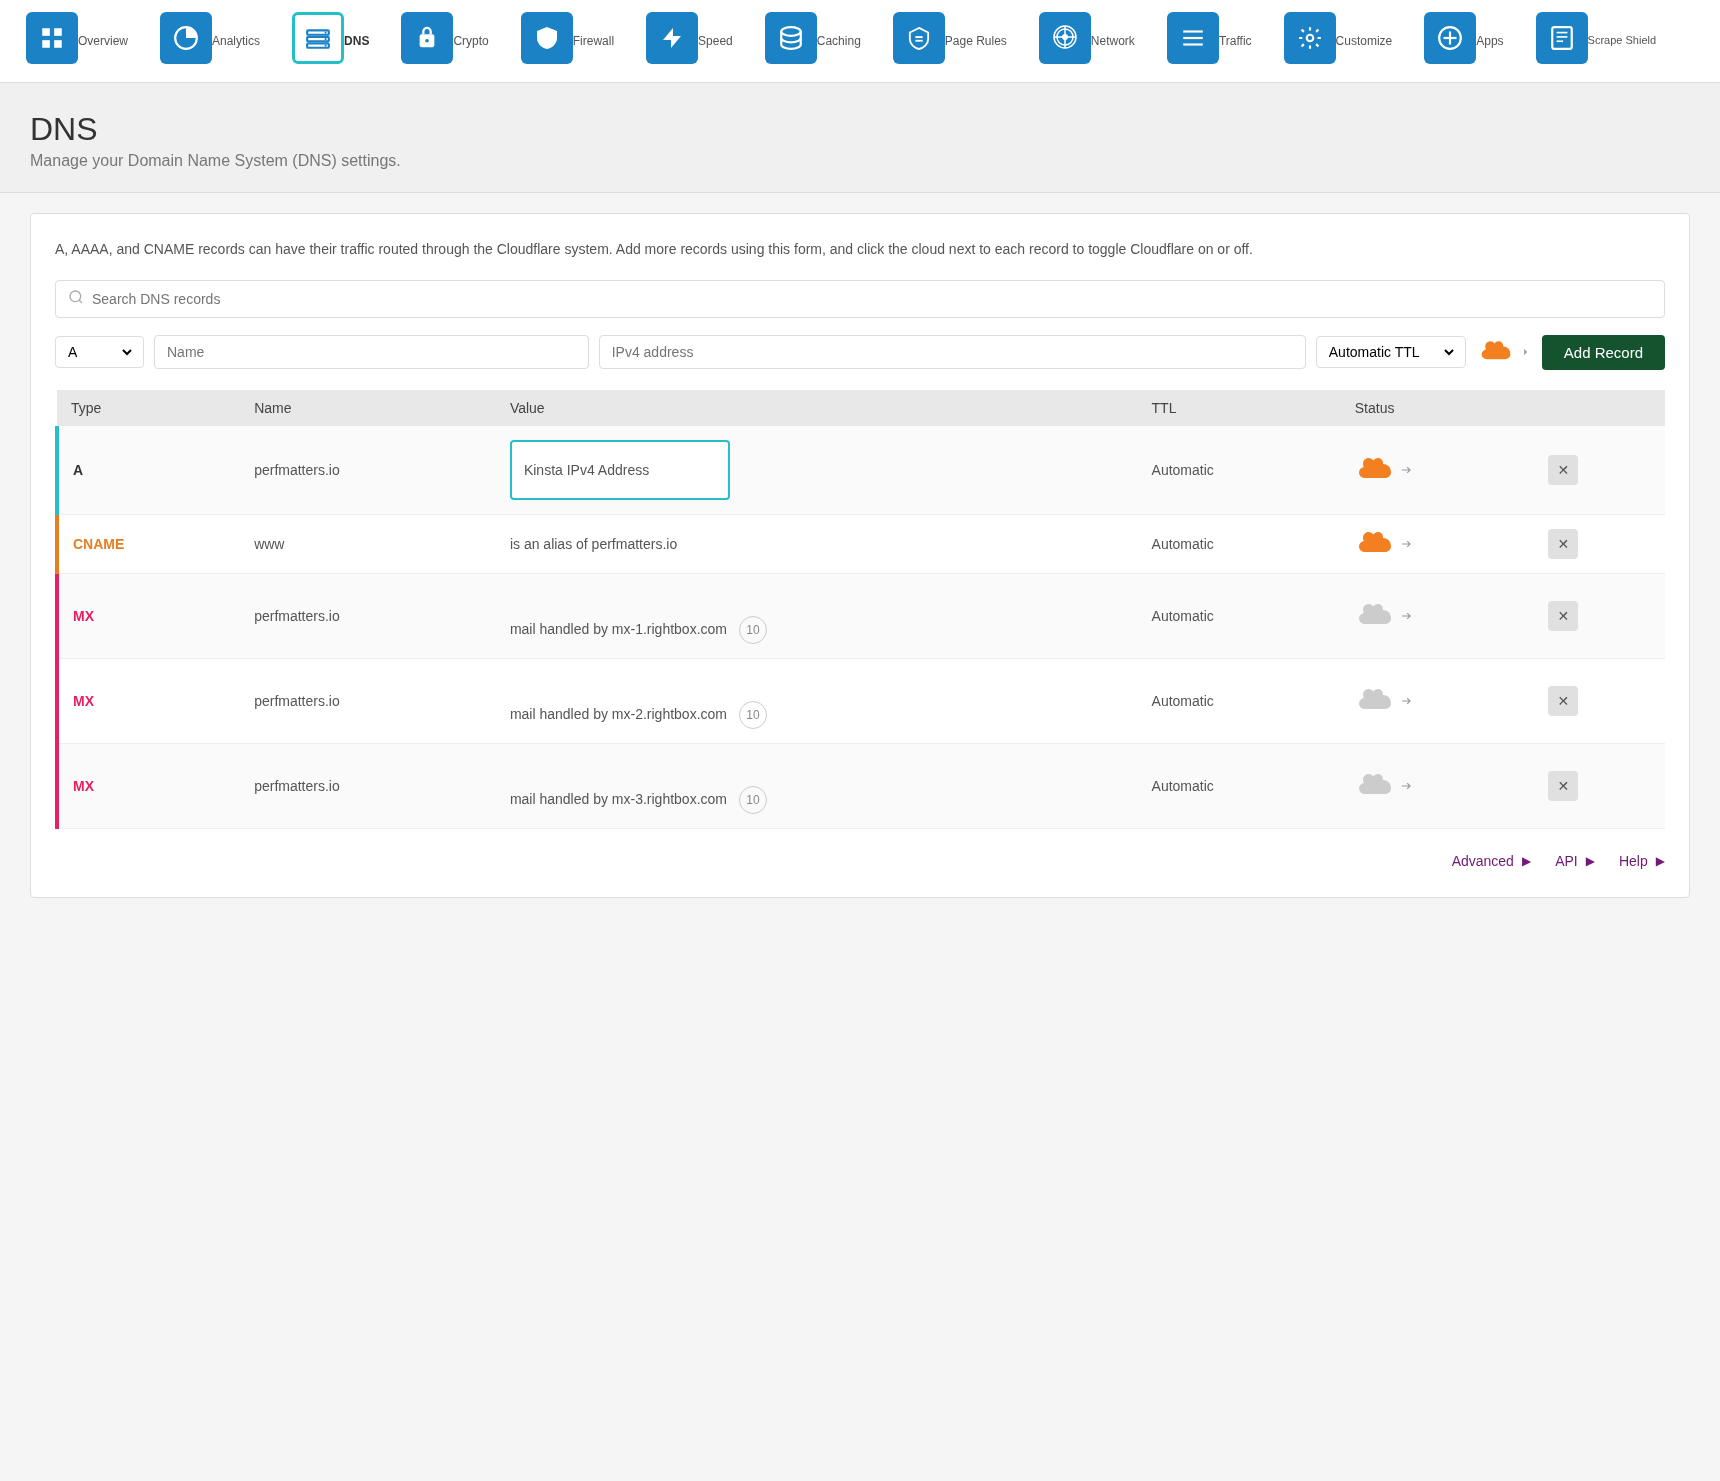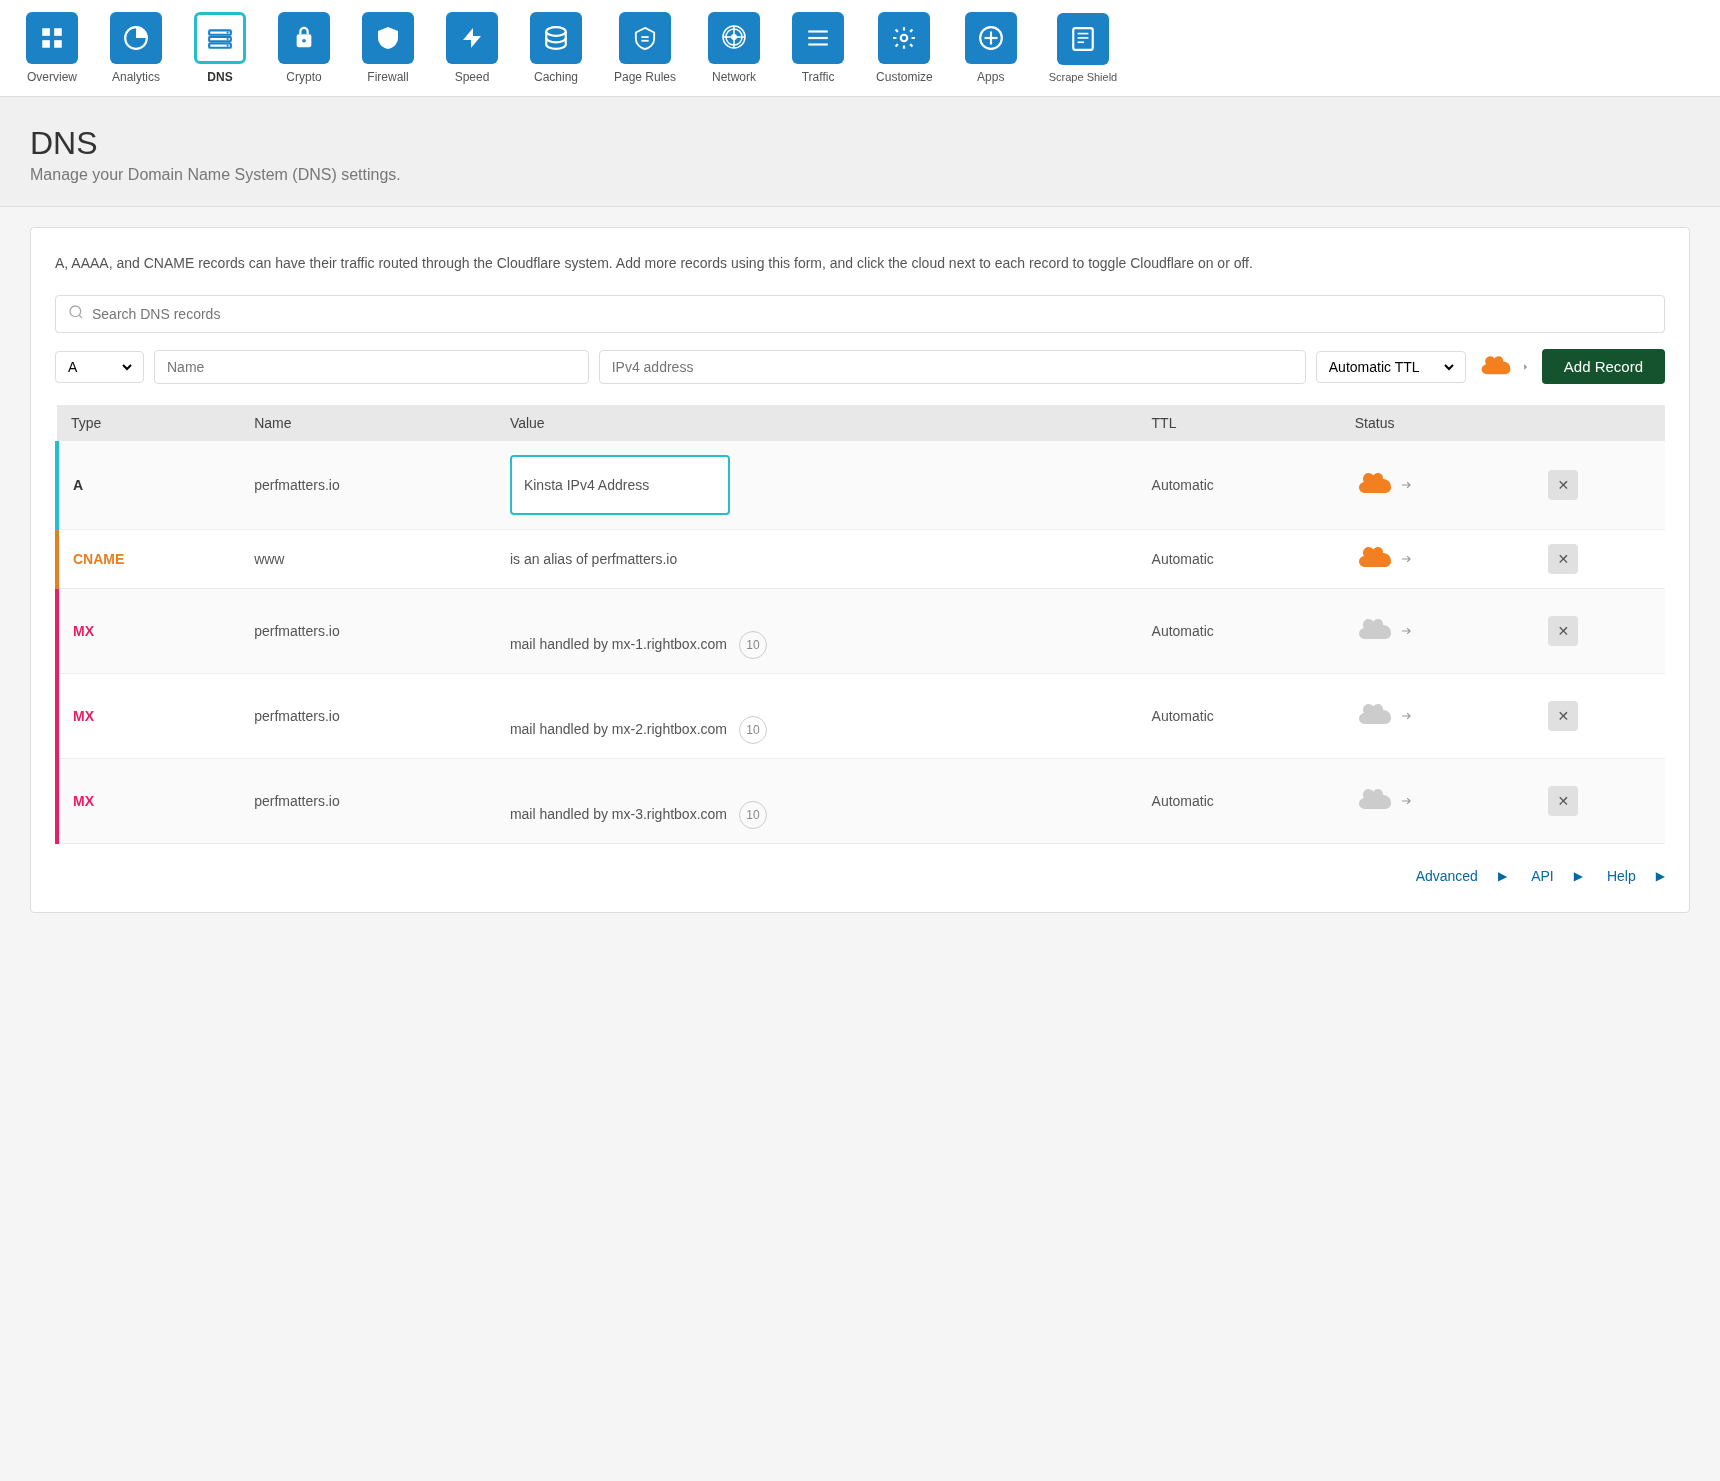--- a/index.html
+++ b/index.html
@@ -9,21 +9,21 @@
     .top-nav {
       background: #fff;
       display: flex;
       align-items: center;
       padding: 0 10px;
       border-bottom: 1px solid #ddd;
       overflow-x: auto;
     }
     .nav-item {
       display: flex;
-      flex-direction: column;
+      flex-direction: row;
       align-items: center;
       padding: 12px 16px;
       cursor: pointer;
       min-width: 80px;
       text-align: center;
     }
     .nav-item .nav-icon {
       width: 52px;
       height: 52px;
       background: #1b82c5;
@@ -284,26 +284,26 @@
 
     
     .card-footer {
       display: flex;
       justify-content: flex-end;
       gap: 24px;
       padding: 16px 0 4px 0;
       margin-top: 8px;
     }
     .footer-link {
-      color: #0369a1;
-      font-size: 14px;
-      cursor: pointer;
-      display: flex;
-      align-items: center;
-      gap: 20px;
+      color: #701a75;
+      font-size: 14px;
+      cursor: pointer;
+      display: flex;
+      align-items: center;
+      gap: 8px;
       text-align: right;
     }
     .footer-link .arrow { font-size: 12px; }
   </style>
 </head>
 <body>
 
 <nav class="top-nav">
   <div class="nav-item">
     <div class="nav-icon">

